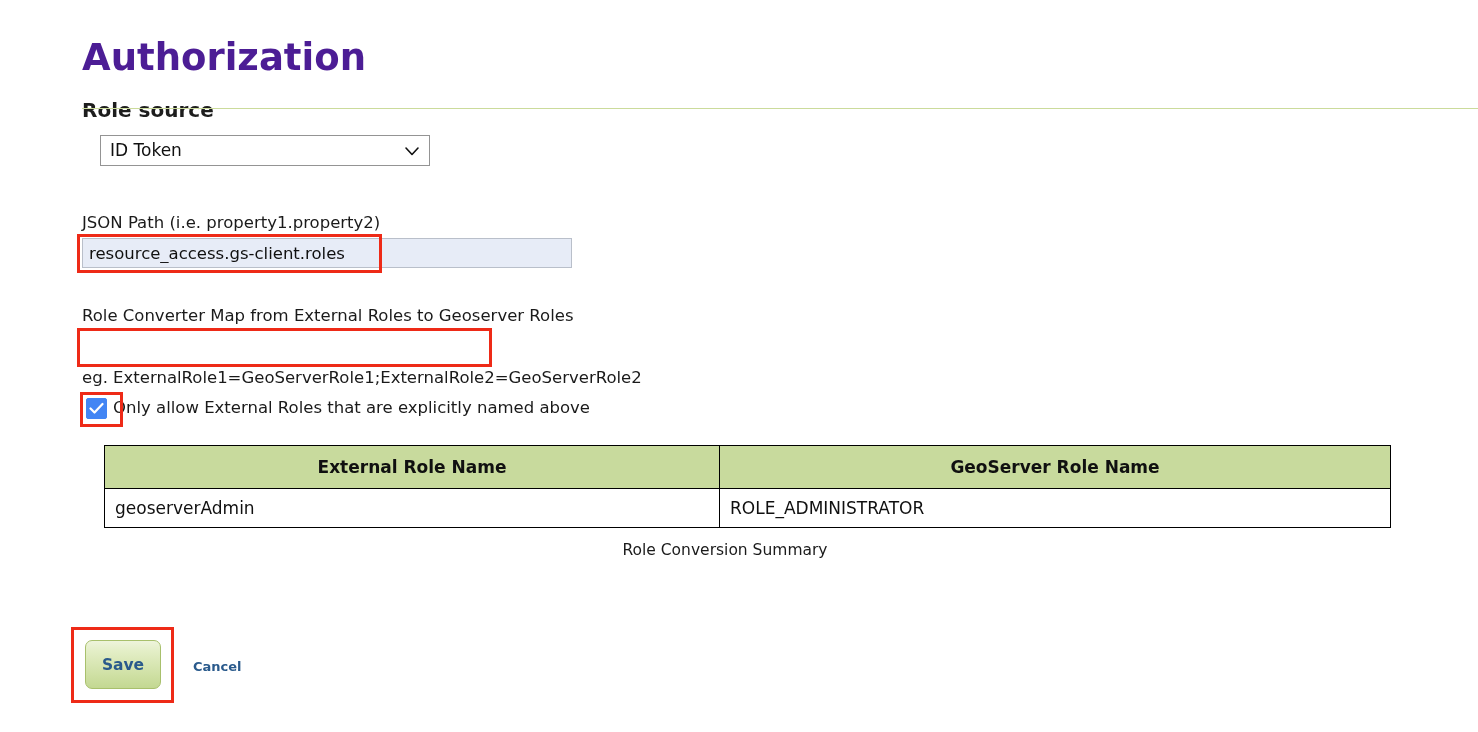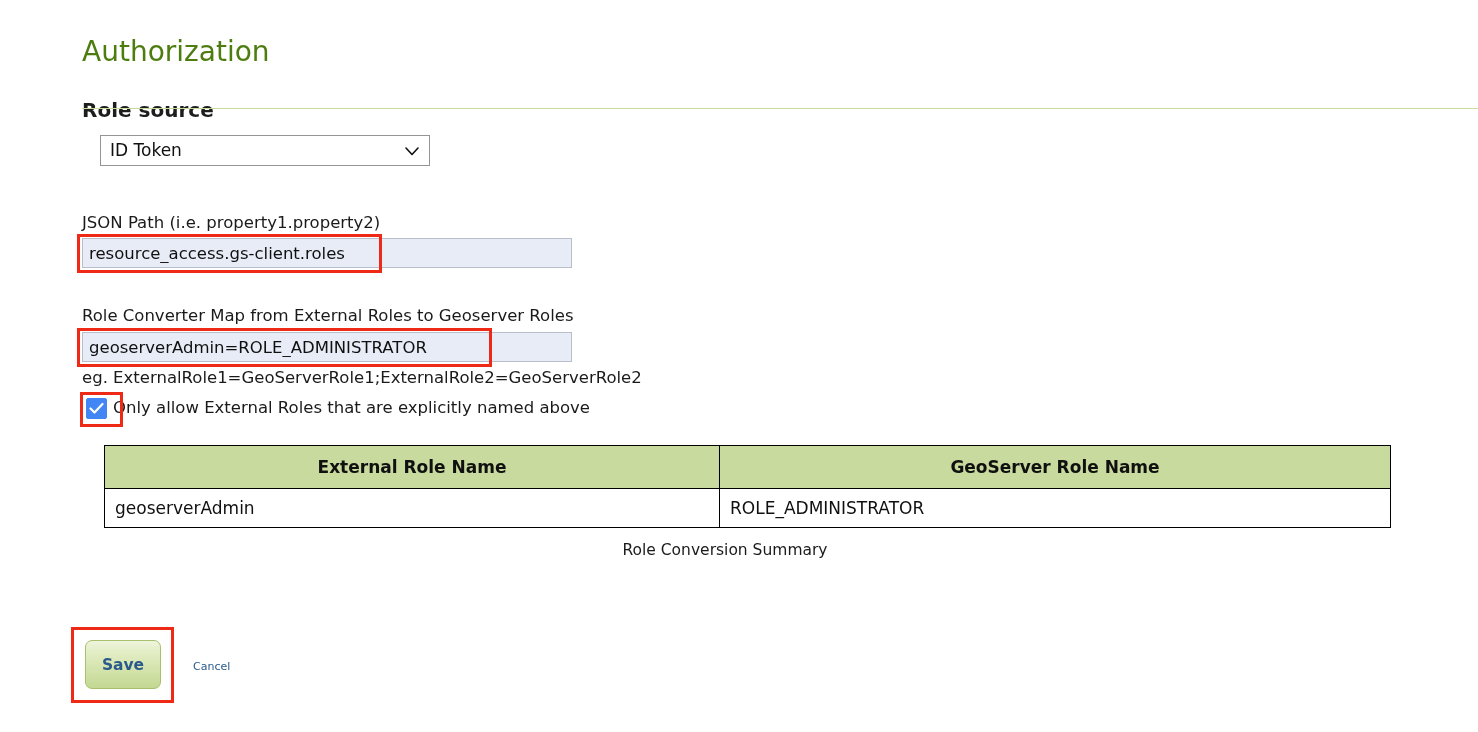--- a/index.html
+++ b/index.html
@@ -23,23 +23,23 @@
     top: 0;
     width: 1478px;
     height: 732px;
   }
 
   
   .page-title {
     position: absolute;
     left: 82px;
     top: 16px;
-    font-size: 28px;
-    font-weight: 400;
-    color: #4d7c0f;
+    font-size: 37px;
+    font-weight: 700;
+    color: #4c1d95;
     letter-spacing: 0px;
     line-height: 34px;
     white-space: nowrap;
   }
 
   .section-title {
     position: absolute;
     left: 82px;
     top: 80px;
     font-size: 20px;
@@ -231,22 +231,22 @@
     color: #2a5a8c;
     cursor: pointer;
     padding: 0;
     box-sizing: border-box;
     text-align: center;
   }
   .cancel-link {
     position: absolute;
     left: 193px;
     top: 657px;
-    font-size: 11px;
-    font-weight: normal;
+    font-size: 13px;
+    font-weight: bold;
     color: #2a5a8c;
     text-decoration: none;
     line-height: 20px;
     white-space: nowrap;
     cursor: pointer;
   }
 
   
   .annot {
     position: absolute;
@@ -279,21 +279,20 @@
           <polyline points="3,6 9,12.5 15,6" fill="none" stroke="#101010" stroke-width="1.6" stroke-linecap="round" stroke-linejoin="round"></polyline>
         </svg>
       </span>
     </div>
   </div>
 
   <label class="field-label label-jsonpath">JSON Path (i.e. property1.property2)</label>
   <input class="text-input input-jsonpath" type="text" value="resource_access.gs-client.roles" style="">
 
   <label class="field-label label-rolemap">Role Converter Map from External Roles to Geoserver Roles</label>
-  <input class="text-input input-rolemap" type="text" value="geoserverAdmin=ROLE_ADMINISTRATOR" style="">
 
   <div class="help-text">eg. ExternalRole1=GeoServerRole1;ExternalRole2=GeoServerRole2</div>
 
   <div class="checkbox-row">
     <span class="checkbox-box">
       <svg viewBox="0 0 15 13" xmlns="http://www.w3.org/2000/svg">
         <polyline points="1.5,6.5 5.5,10.5 13.5,2" fill="none" stroke="#ffffff" stroke-width="2.2" stroke-linecap="round" stroke-linejoin="round"></polyline>
       </svg>
     </span>
     <span class="checkbox-label">Only allow External Roles that are explicitly named above</span>

